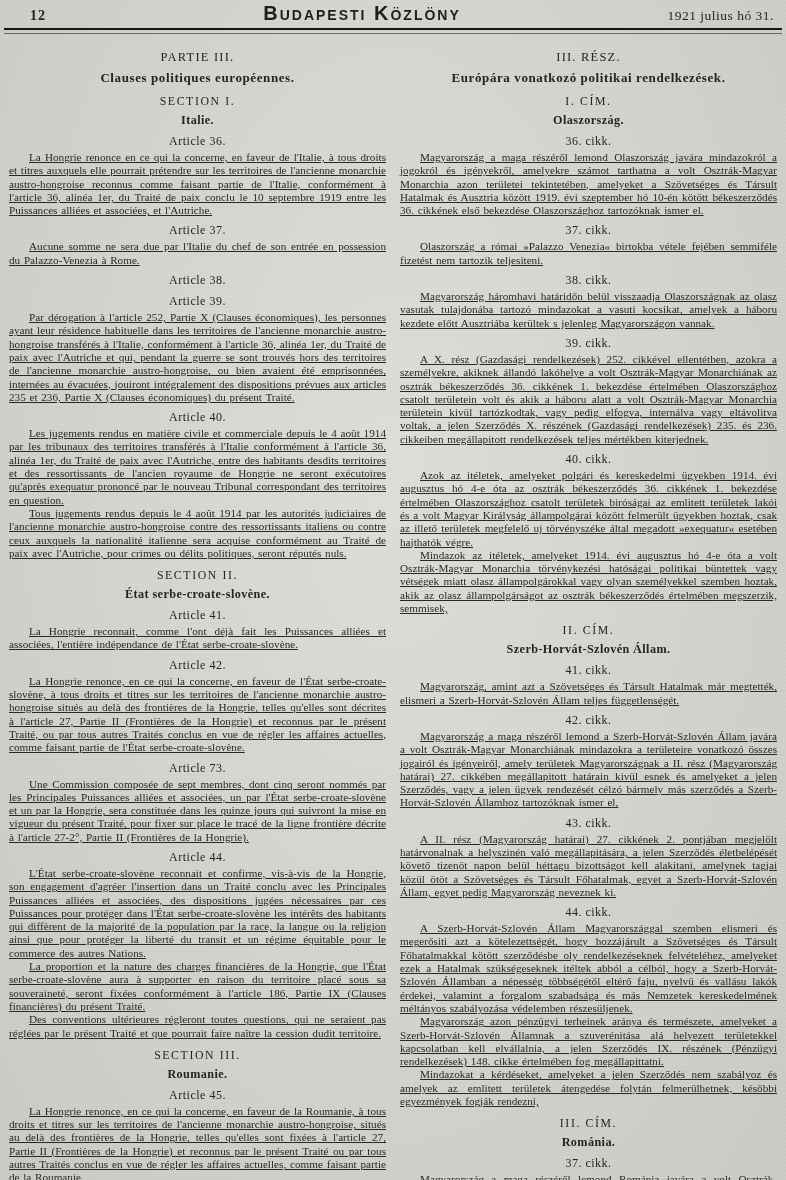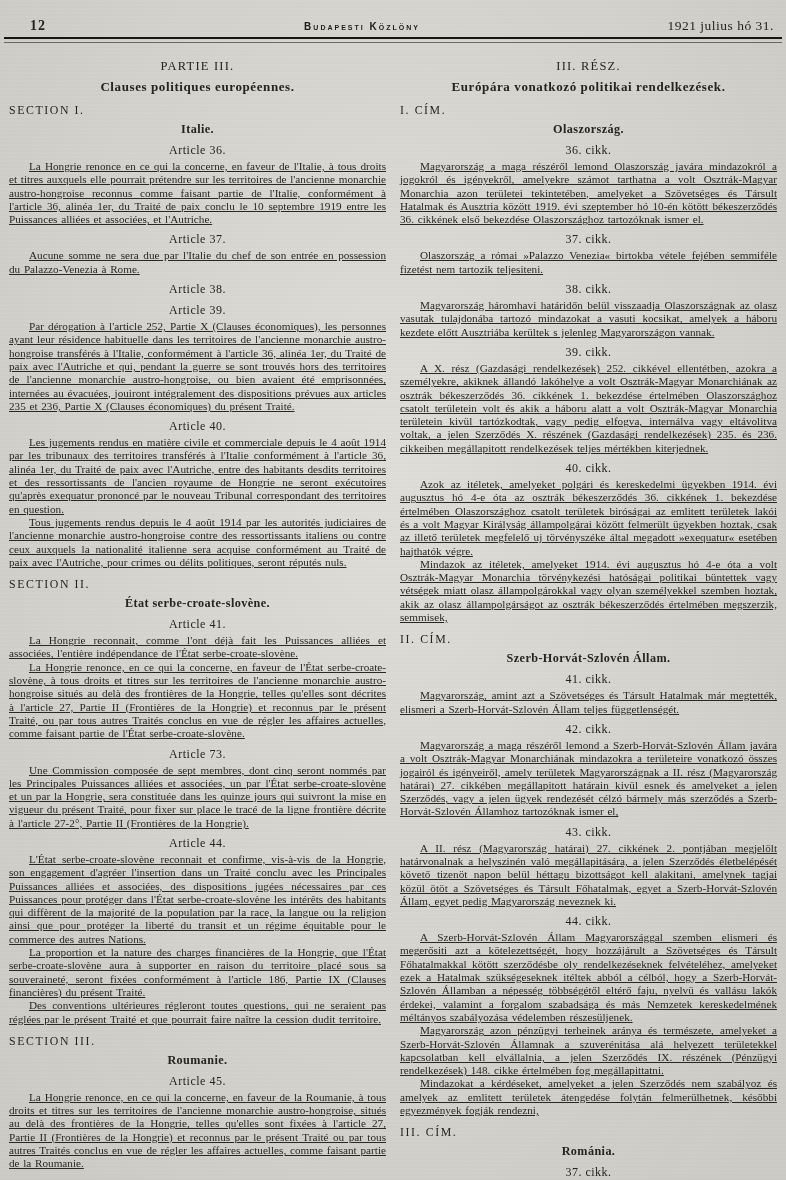--- a/index.html
+++ b/index.html
@@ -10,31 +10,31 @@
     background:#d8d6d0;
     background-image:
       radial-gradient(ellipse at 50% 40%, rgba(255,255,255,.18), rgba(0,0,0,.05) 95%),
       repeating-linear-gradient(0deg, rgba(0,0,0,.012) 0 2px, rgba(255,255,255,.012) 2px 4px);
     overflow:hidden;
     color:#262420;
     font-family:"Liberation Serif", serif;
   }
   .header{
     display:flex;align-items:baseline;
-    padding:18px 12px 3px 12px;
+    padding:2px 12px 3px 12px;
   }
   .page-num{
     width:90px;
     font-weight:bold;font-size:14px;letter-spacing:1px;
     padding-left:18px;
   }
   .masthead{
     flex:1;text-align:center;
     font-family:"Liberation Sans", sans-serif;
-    font-weight:bold;font-size:10px;
+    font-weight:bold;font-size:20px;
     letter-spacing:2px;
     font-variant:small-caps;
     color:#201e1a;
   }
   .issue-date{
     width:170px;text-align:right;
     font-size:13.5px;letter-spacing:.5px;
   }
   .header-rule{
     margin:0 4px;
@@ -51,21 +51,21 @@
   
   .blk-part{
     text-align:center;font-size:12.5px;letter-spacing:1.2px;
     margin:8px 0 3px;
   }
   .blk-title{
     text-align:center;font-weight:bold;font-size:13px;letter-spacing:.6px;
     margin:5px 0 7px;
   }
   .blk-section{
-    text-align:left;font-size:11.8px;letter-spacing:1.6px;
+    text-align:center;font-size:11.8px;letter-spacing:1.6px;
     margin:8px 0 3px;
   }
   .blk-subtitle{
     text-align:center;font-weight:bold;font-size:12.2px;
     font-family:Liberation Serif, serif;
     letter-spacing:.4px;
     margin:4px 0 5px;
   }
   .blk-article{
     text-align:center;font-size:12px;letter-spacing:.5px;
@@ -106,20 +106,21 @@
         <div class="blk-article">Article 38.</div>
         <div class="blk-article">Article 39.</div>
         <p class="blk-p">Par dérogation à l'article 252, Partie X (Clauses économiques), les personnes ayant leur résidence habituelle dans les territoires de l'ancienne monarchie austro-hongroise transférés à l'Italie, conformément à l'article 36, alinéa 1er, du Traité de paix avec l'Autriche et qui, pendant la guerre se sont trouvés hors des territoires de l'ancienne monarchie austro-hongroise, ou bien avaient été emprisonnées, internées au évacuées, jouiront intégralement des dispositions prévues aux articles 235 et 236, Partie X (Clauses économiques) du présent Traité.</p>
         <div class="blk-article">Article 40.</div>
         <p class="blk-p">Les jugements rendus en matière civile et commerciale depuis le 4 août 1914 par les tribunaux des territoires transférés à l'Italie conformément à l'article 36, alinéa 1er, du Traité de paix avec l'Autriche, entre des habitants desdits territoires et des ressortissants de l'ancien royaume de Hongrie ne seront exécutoires qu'après exequatur prononcé par le nouveau Tribunal correspondant des territoires en question.</p>
         <p class="blk-p">Tous jugements rendus depuis le 4 août 1914 par les autorités judiciaires de l'ancienne monarchie austro-hongroise contre des ressortissants italiens ou contre ceux auxquels la nationalité italienne sera acquise conformément au Traité de paix avec l'Autriche, pour crimes ou délits politiques, seront réputés nuls.</p>
         <div class="blk-section">SECTION II.</div>
         <div class="blk-subtitle">État serbe-croate-slovène.</div>
         <div class="blk-article">Article 41.</div>
         <p class="blk-p">La Hongrie reconnait, comme l'ont déjà fait les Puissances alliées et associées, l'entière indépendance de l'État serbe-croate-slovène.</p>
+        <div class="blk-article">Article 42.</div>
         <p class="blk-p">La Hongrie renonce, en ce qui la concerne, en faveur de l'État serbe-croate-slovène, à tous droits et titres sur les territoires de l'ancienne monarchie austro-hongroise situés au delà des frontières de la Hongrie, telles qu'elles sont décrites à l'article 27, Partie II (Frontières de la Hongrie) et reconnus par le présent Traité, ou par tous autres Traités conclus en vue de régler les affaires actuelles, comme faisant partie de l'État serbe-croate-slovène.</p>
         <div class="blk-article">Article 73.</div>
         <p class="blk-p">Une Commission composée de sept membres, dont cinq seront nommés par les Principales Puissances alliées et associées, un par l'État serbe-croate-slovène et un par la Hongrie, sera constituée dans les quinze jours qui suivront la mise en vigueur du présent Traité, pour fixer sur place le tracé de la ligne frontière décrite à l'article 27-2°, Partie II (Frontières de la Hongrie).</p>
         <div class="blk-article">Article 44.</div>
         <p class="blk-p">L'État serbe-croate-slovène reconnait et confirme, vis-à-vis de la Hongrie, son engagement d'agréer l'insertion dans un Traité conclu avec les Principales Puissances alliées et associées, des dispositions jugées nécessaires par ces Puissances pour protéger dans l'État serbe-croate-slovène les intérêts des habitants qui diffèrent de la majorité de la population par la race, la langue ou la religion ainsi que pour protéger la liberté du transit et un régime équitable pour le commerce des autres Nations.</p>
         <p class="blk-p">La proportion et la nature des charges financières de la Hongrie, que l'État serbe-croate-slovène aura à supporter en raison du territoire placé sous sa souveraineté, seront fixées conformément à l'article 186, Partie IX (Clauses financières) du présent Traité.</p>
         <p class="blk-p">Des conventions ultérieures régleront toutes questions, qui ne seraient pas réglées par le présent Traité et que pourrait faire naître la cession dudit territoire.</p>
         <div class="blk-section">SECTION III.</div>
         <div class="blk-subtitle">Roumanie.</div>
         <div class="blk-article">Article 45.</div>

